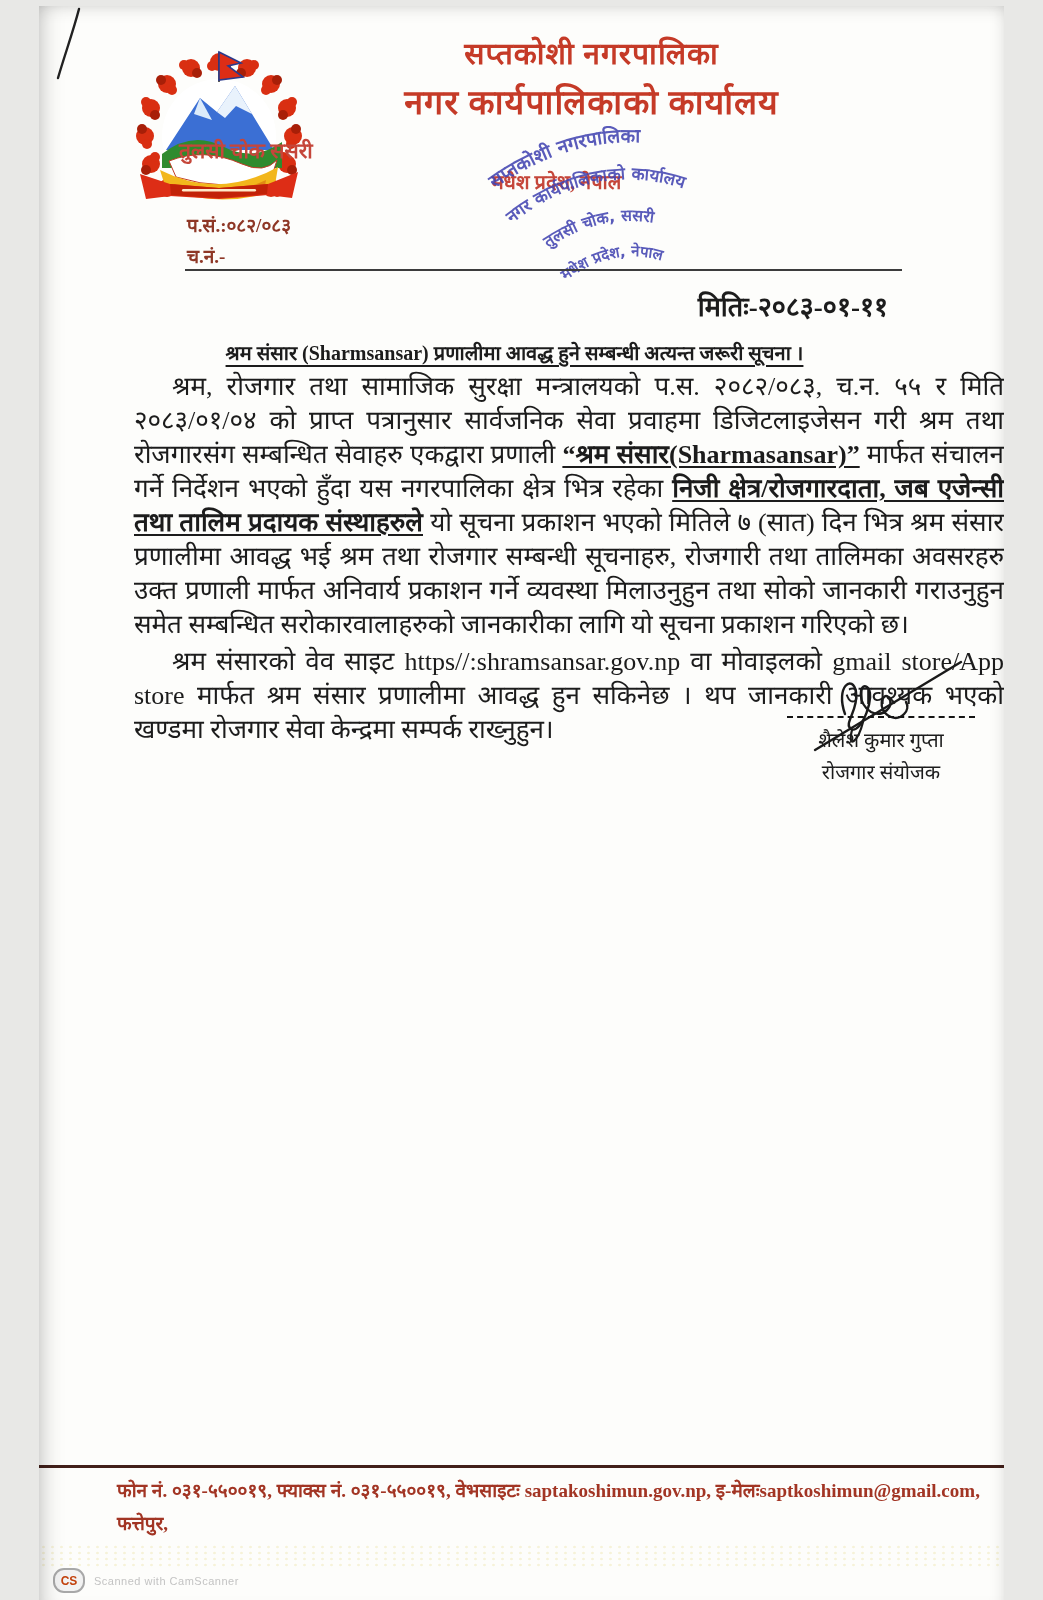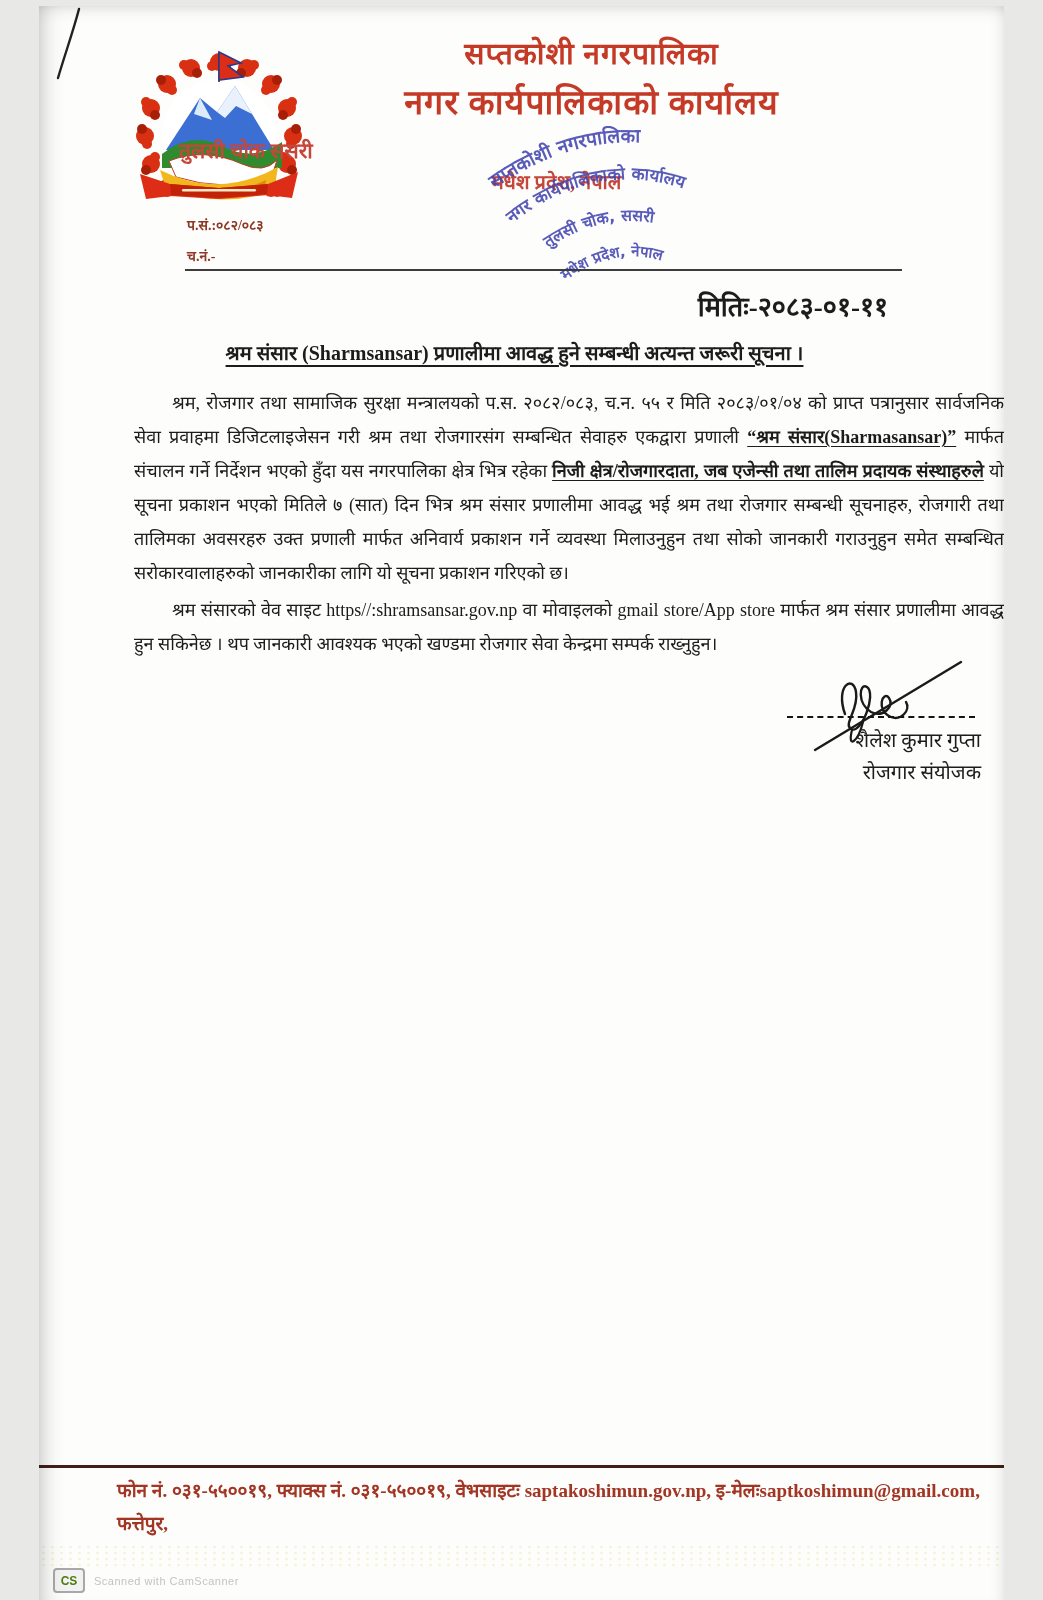--- a/index.html
+++ b/index.html
@@ -27,55 +27,55 @@
   }
   .addr1 { position:absolute; left:140px; right:60px; top:130px; text-align:left;
     color:#c5463a; font-weight:bold; font-size:21px; }
   .addr2 { position:absolute; left:140px; right:70px; top:162px; text-align:center;
     color:#c5463a; font-weight:bold; font-size:20px; }
 
   .stamp { position:absolute; left:428px; top:100px; width:310px; height:190px;
     transform:rotate(-4deg); opacity:.88; }
   .stamp text { fill:#4345b2; font-weight:bold; font-family:"DejaVu Sans", sans-serif; }
 
-  .refs { position:absolute; left:148px; top:204px; color:#8e3726; font-size:14px;
+  .refs { position:absolute; left:148px; top:204px; color:#8e3726; font-size:19px;
     line-height:31px; font-weight:bold; }
   .header-rule { position:absolute; left:146px; right:102px; top:263px;
     border-top:2px solid #3c3c3c; }
   .date-line { position:absolute; right:116px; top:281px; font-size:27px; font-weight:bold; }
 
   .subject {
     position:absolute; left:0; right:14px; top:333px; text-align:center;
     font-weight:bold; font-size:20px; text-decoration:underline;
     text-underline-offset:5px;
   }
   .body-text {
-    position:absolute; left:95px; top:380px; width:870px;
-    font-size:18px; line-height:34px; text-align:justify;
+    position:absolute; left:95px; top:364px; width:870px;
+    font-size:26px; line-height:34px; text-align:justify;
   }
   .body-text p { margin:0; text-indent:38px; }
   .body-text p + p { margin-top:3px; }
   .bu { font-weight:bold; text-decoration:underline; text-underline-offset:3px; }
 
-  .sig-block { position:absolute; left:742px; top:700px; width:200px; text-align:right;
+  .sig-block { position:absolute; left:742px; top:700px; width:200px; text-align:center;
     font-size:20px; line-height:32px; }
   .sig-dash { height:0; border-top:2px dashed #141414; margin:10px 6px 6px 6px; }
   .sig-scribble { position:absolute; left:762px; top:646px; width:170px; height:105px; }
 
   .footer-rule { position:absolute; left:0; right:0; top:1459px; border-top:3px solid #42201a; }
   .footer-text { position:absolute; left:78px; top:1468px; width:910px;
     color:#a23524; font-weight:bold; font-size:19px; line-height:33px; }
 
   .speckles { position:absolute; left:0; top:1538px; width:100%; height:24px; opacity:.55;
     background-image: radial-gradient(circle, rgba(215,195,70,.35) 1px, transparent 1.6px);
     background-size: 9px 6px; }
   .watermark { position:absolute; left:14px; top:1562px; display:flex; align-items:center;
     gap:9px; font-family:"Liberation Sans", sans-serif; }
-  .cs-badge { width:28px; height:21px; border:2px solid #a8a8a8; border-radius:4px;
-    color:#4d7c0f; font-size:12px; font-weight:bold; display:flex; align-items:center;
+  .cs-badge { width:28px; height:21px; border:2px solid #a8a8a8; border-radius:11px;
+    color:#c2410c; font-size:12px; font-weight:bold; display:flex; align-items:center;
     justify-content:center; background:#f2f2f2; }
   .wm-text { color:#c3c3c3; font-size:11px; letter-spacing:.5px; }
 </style>
 </head>
 <body>
 
 <div class="page">
 
   <svg class="pen-mark" width="50" height="80" viewBox="0 0 50 80">
     <path d="M34,3 C28,26 20,48 13,72" stroke="#222" stroke-width="2.4" fill="none" stroke-linecap="round"></path>

